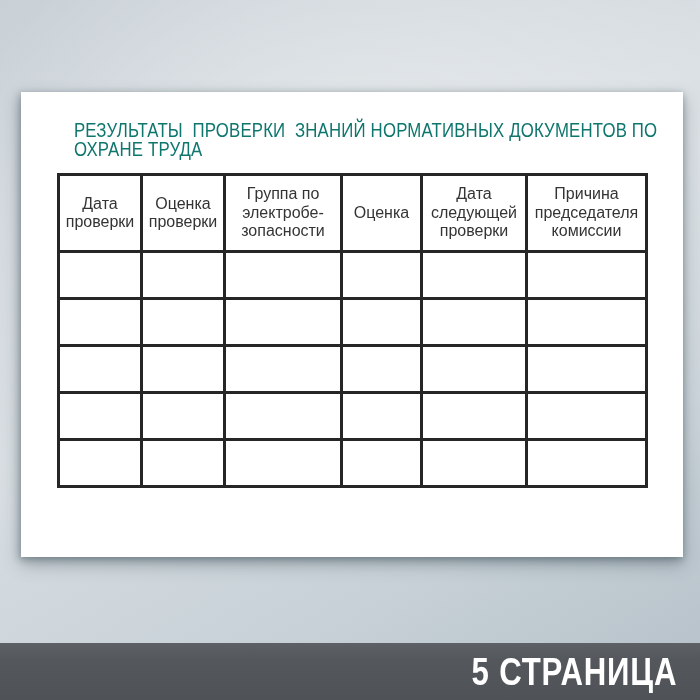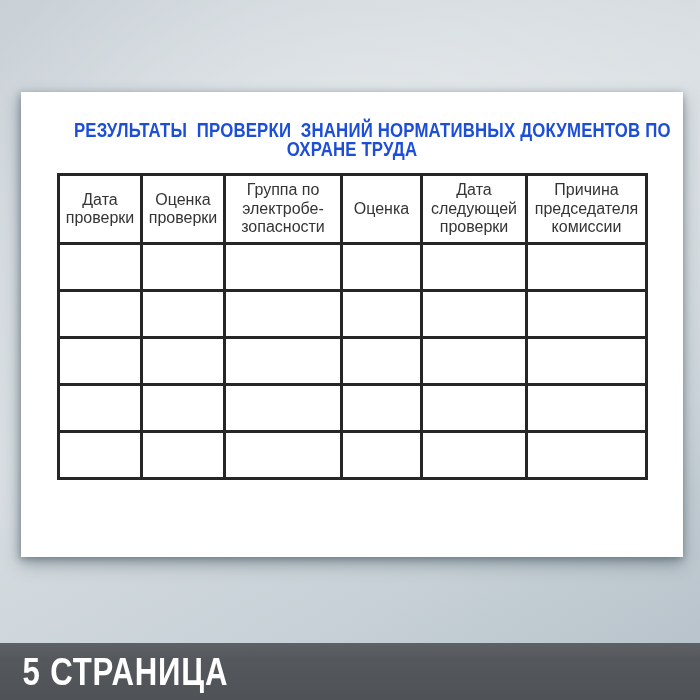--- a/index.html
+++ b/index.html
@@ -14,49 +14,49 @@
   }
 
   .doc-page {
     position:absolute; left:21px; top:92px; width:662px; height:465px;
     background:var(--page-bg, #ffffff);
     box-shadow: 0 7px 16px rgba(70,86,96,.45), 0 2px 6px rgba(70,86,96,.35), -3px 2px 8px rgba(70,86,96,.18);
   }
 
   .doc-title {
     position:absolute; top:29px; left:0; width:100%;
-    text-align:center; font-weight:bold; font-size:20px; line-height:19px;
-    color:#1d4ed8;
+    font-weight:normal; font-size:20px; line-height:19px;
+    color:#0f766e;
   }
   .title-line {
     display:block; white-space:pre;
     transform:scaleX(.84); transform-origin:50% 50%;
     letter-spacing:.2px;
   }
 
   table.results {
     position:absolute; left:36px; top:81px; width:588px;
     border-collapse:collapse; table-layout:fixed;
   }
   table.results th, table.results td {
     border:3px solid var(--border-color, #262626);
     background:#fff; padding:0;
   }
   table.results th {
     font-size:16px; font-weight:normal; color:#343434;
     text-align:center; vertical-align:middle;
     line-height:18.5px; white-space:pre-line;
   }
-  table.results thead tr { height:69px; }
+  table.results thead tr { height:77px; }
   table.results tbody tr { height:47px; }
 
   .footer-banner {
     position:absolute; left:0; top:643px; width:700px; height:57px;
     background:linear-gradient(#5d6165 0%, #54585c 30%, #4f5357 100%);
-    display:flex; align-items:center; justify-content:flex-start;
+    display:flex; align-items:center; justify-content:flex-end;
   }
   .footer-text {
     color:var(--banner-text, #ffffff);
     font-weight:bold; font-size:38px; line-height:1;
     display:inline-block; transform:scaleX(.82); transform-origin:50% 50%;
     letter-spacing:1px; white-space:pre;
   }
 </style>
 </head>
 <body>

